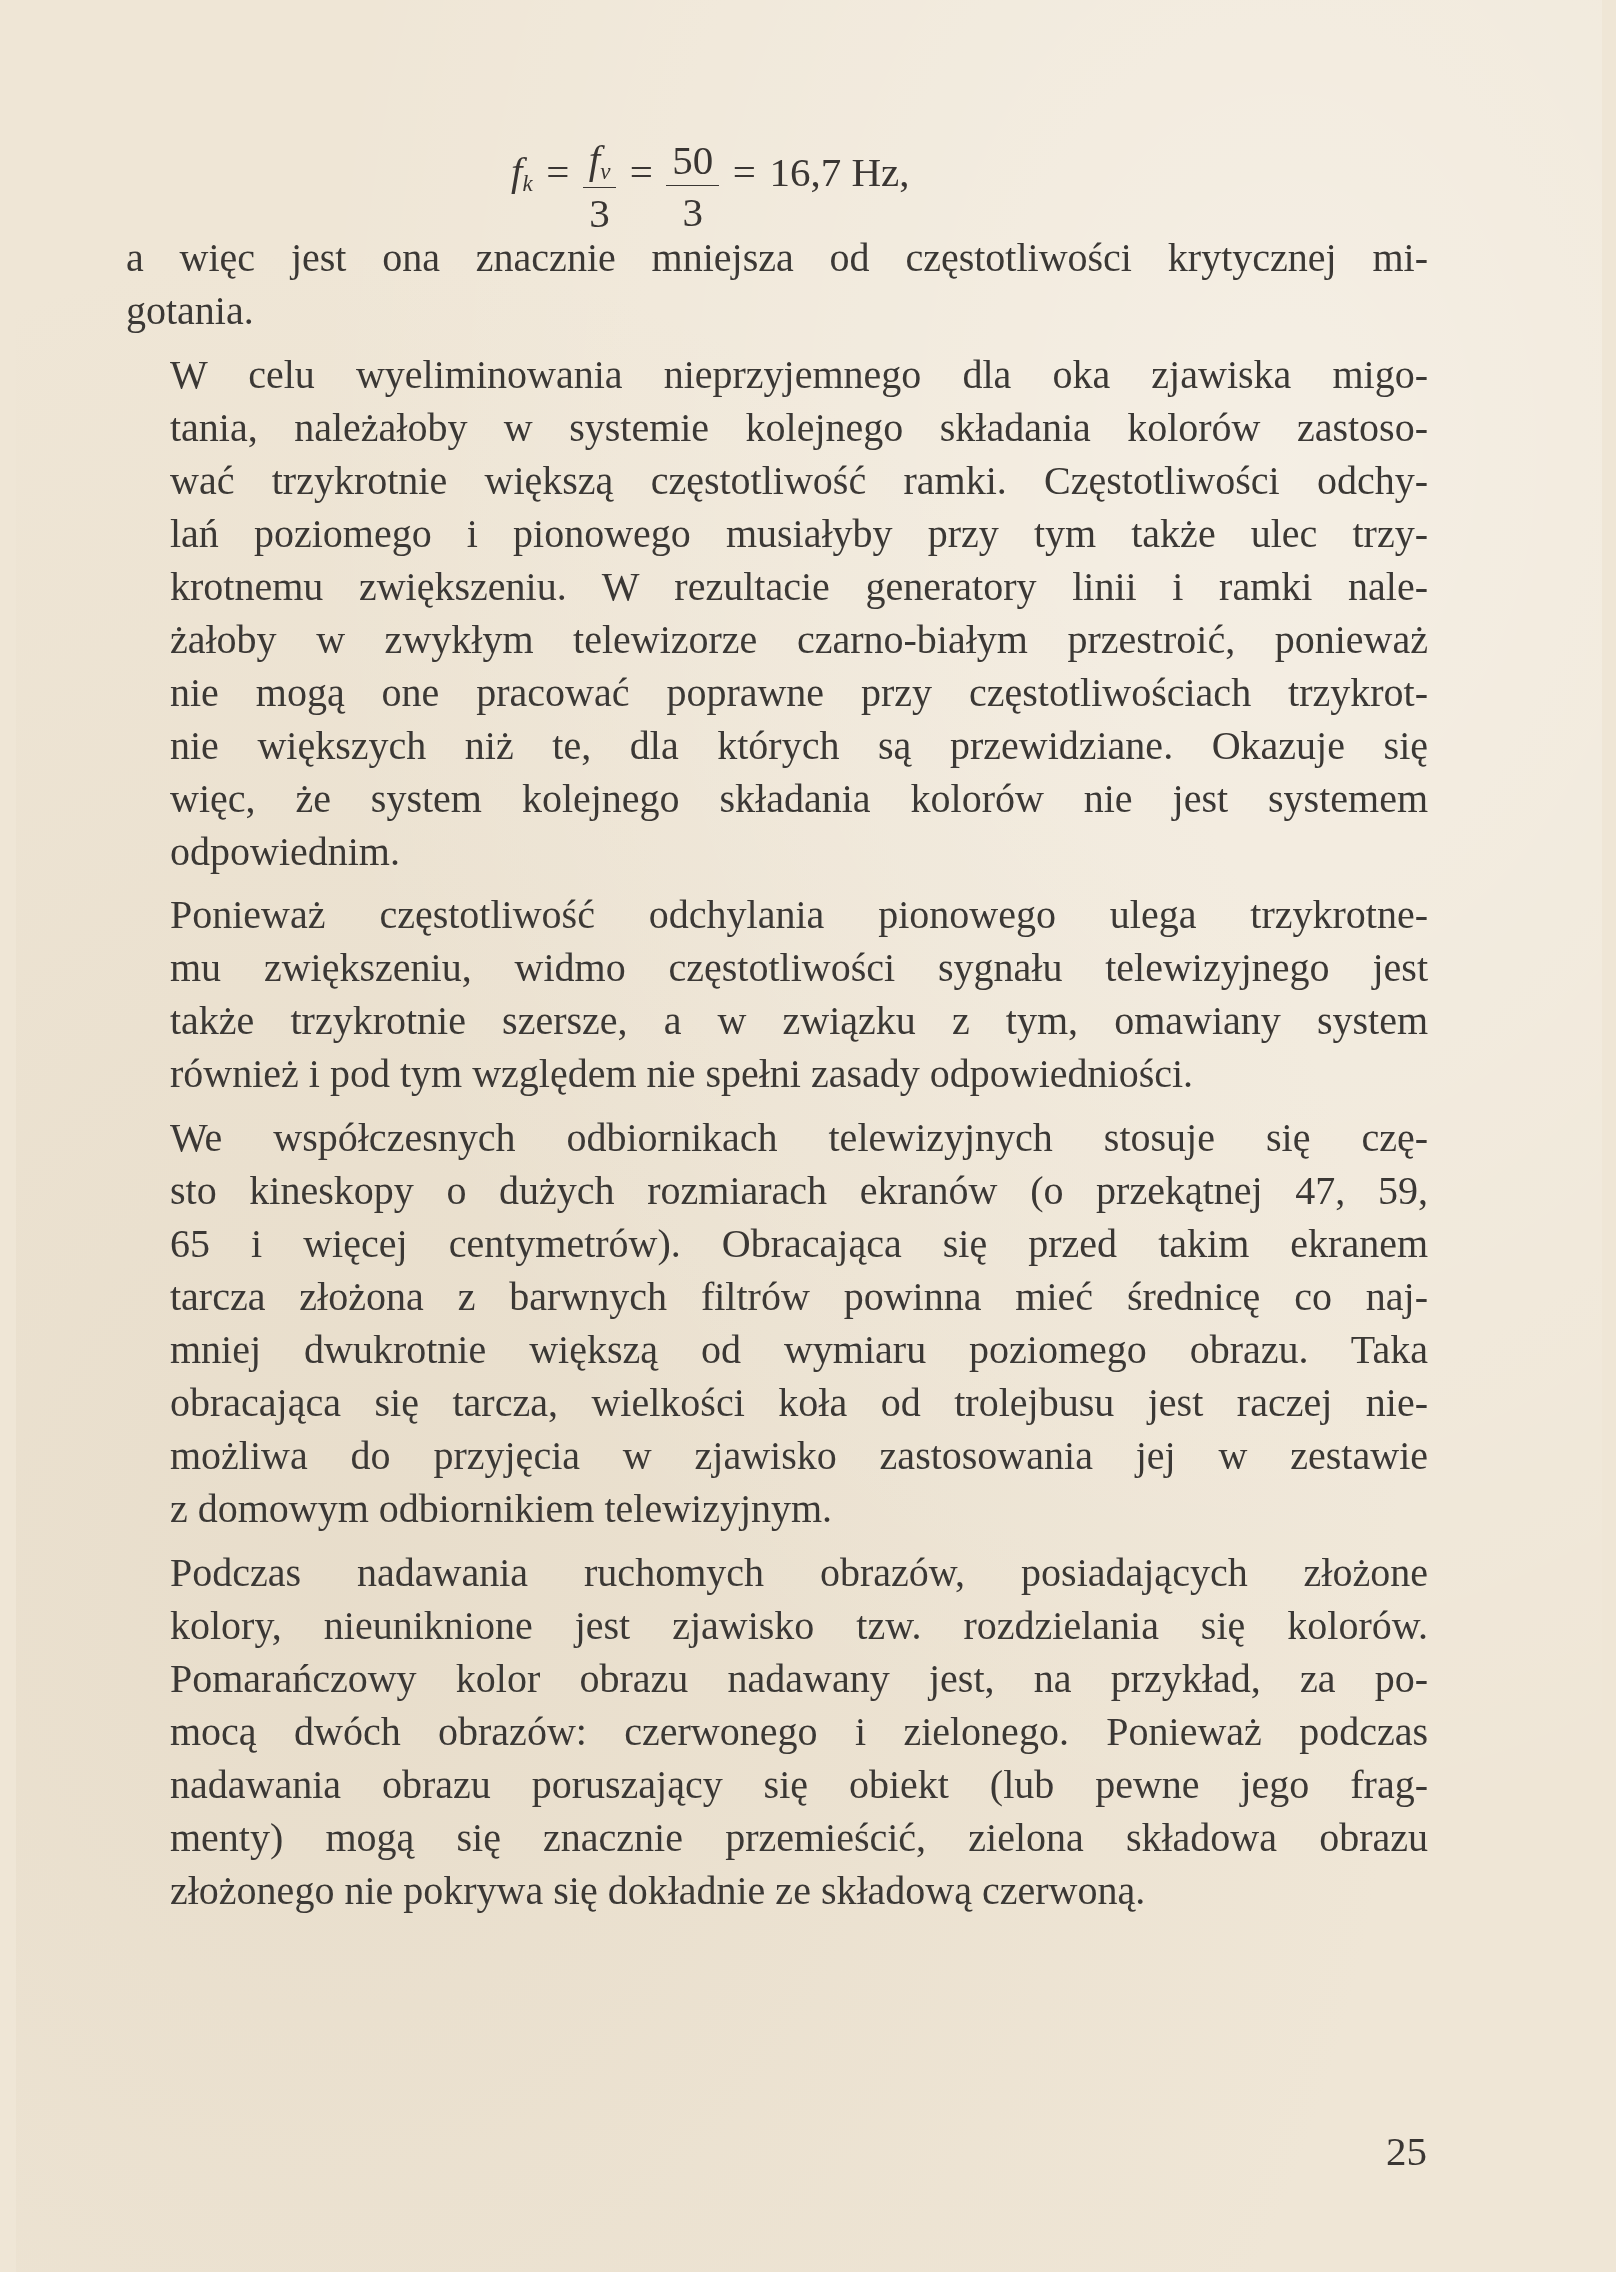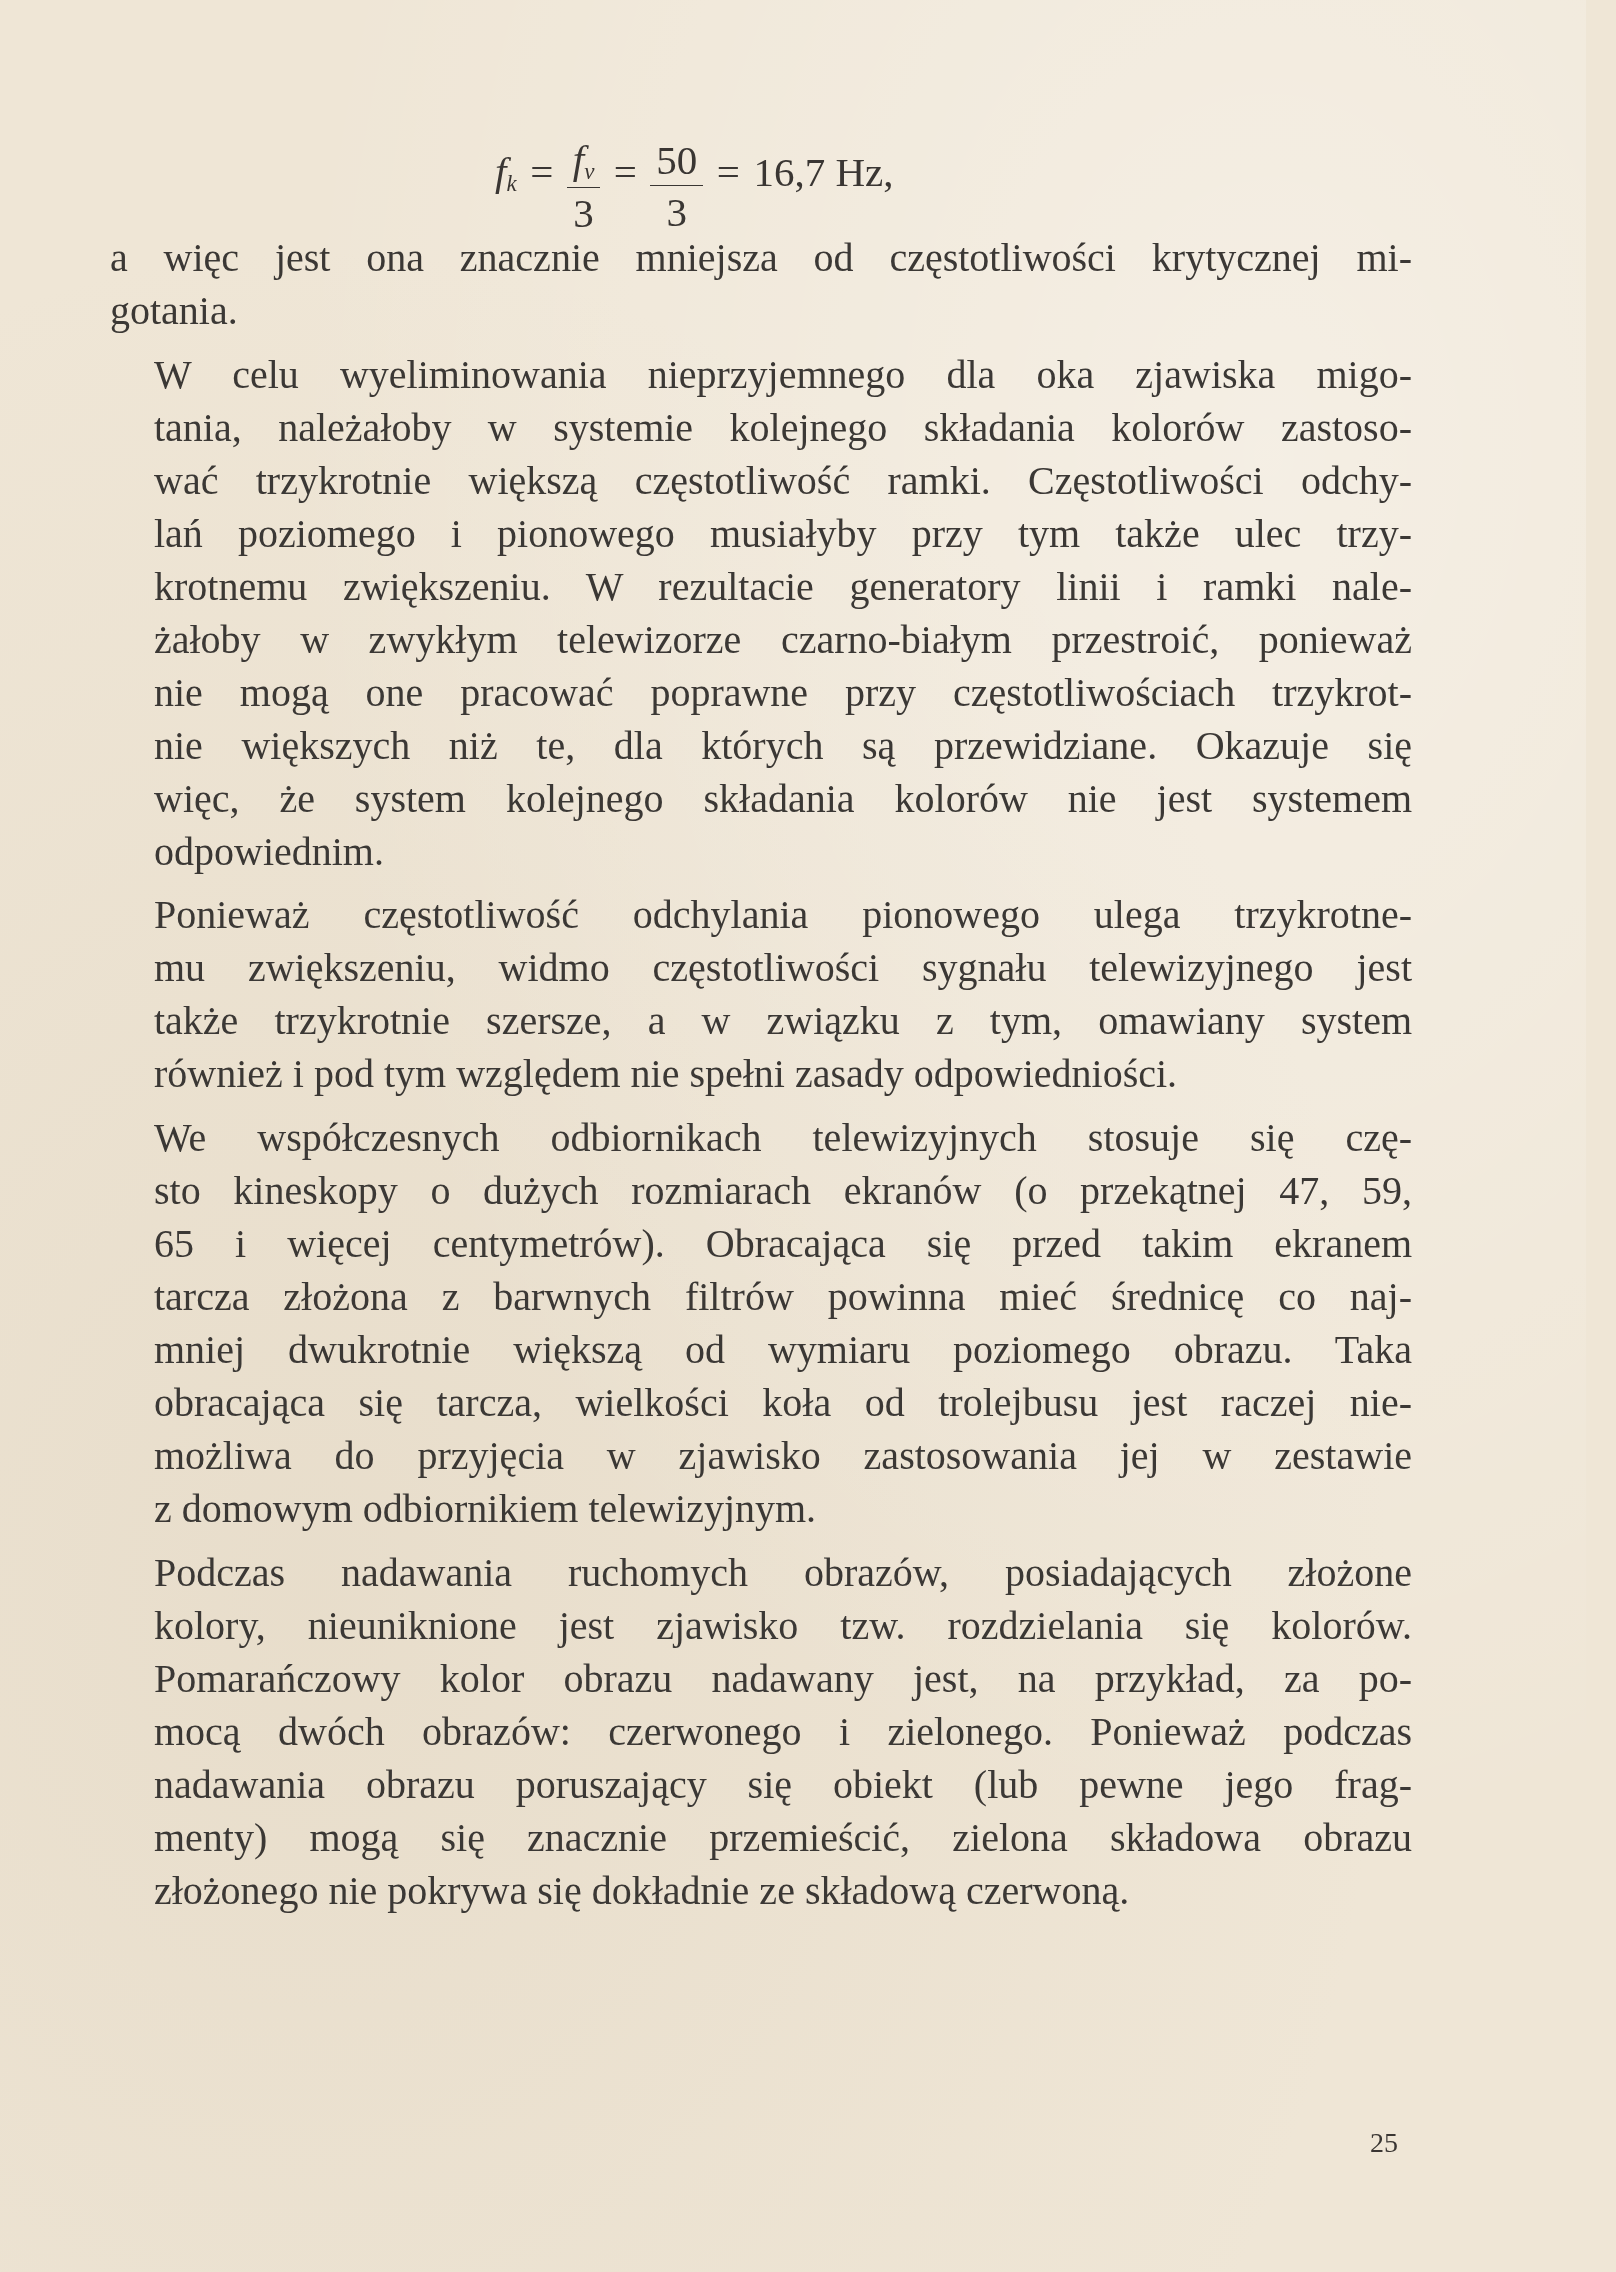--- a/index.html
+++ b/index.html
@@ -2,21 +2,21 @@
 <html><head>
   <meta charset="utf-8">
   <style>
     html, body { margin: 0; padding: 0; }
     body {
       width: 1617px; height: 2273px; overflow: hidden;
       background: #efe6d6;
       position: relative;
     }
     .page {
-      position: absolute; left: 0; top: 0; width: 1586px; height: 2273px;
+      position: absolute; left: 16px; top: 0; width: 1586px; height: 2273px;
       background:
         radial-gradient(ellipse at 80% 20%, rgba(255,255,255,0.35), rgba(255,255,255,0) 55%),
         radial-gradient(ellipse at 20% 70%, rgba(210,195,170,0.25), rgba(0,0,0,0) 60%),
         #efe6d6;
       font-family: "DejaVu Serif", serif;
       color: #3a3633;
     }
     .formula {
       position: absolute; left: 495px; top: 109px;
       display: flex; align-items: center;
@@ -35,21 +35,21 @@
       font-size: 40px; line-height: 53px;
       text-align: justify; color: #3b3835;
     }
     .text p { margin: 0 0 10.7px 0; text-indent: 44px; }
     .text p.noindent { text-indent: 0; }
     .text .line { display: block; text-align: justify; text-align-last: justify; }
     .text .line.last { text-align-last: left; }
     .page-number {
       position: absolute; left: 1370px; top: 2127px;
       font-family: "Liberation Serif", serif;
-      font-size: 28px; color: #3a3633;
+      font-size: 41px; color: #3a3633;
     }
   </style>
 </head>
 <body>
 
 <div class="page">
 
   <div class="formula">
     <span class="it"><span>f</span><sub>k</sub></span>
     <span class="eq">=</span>

